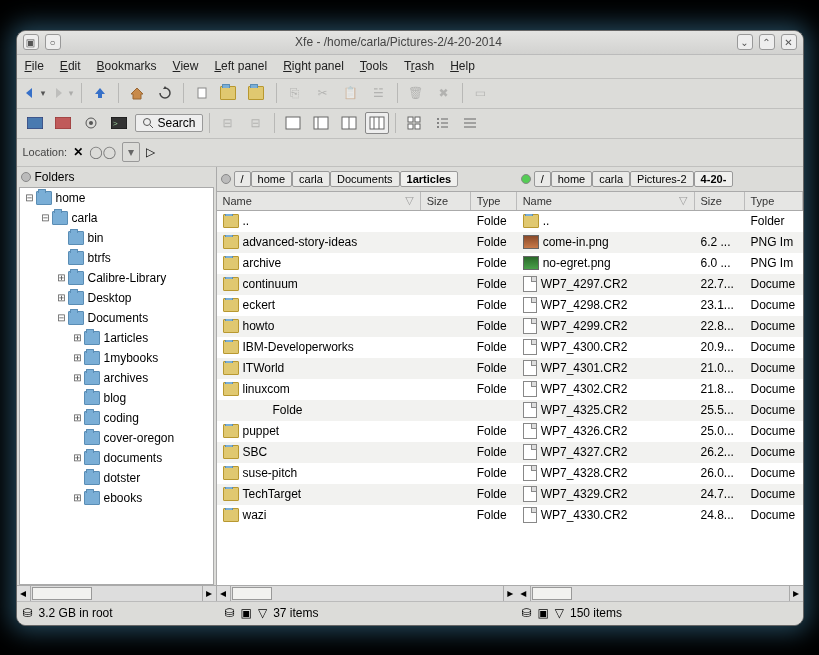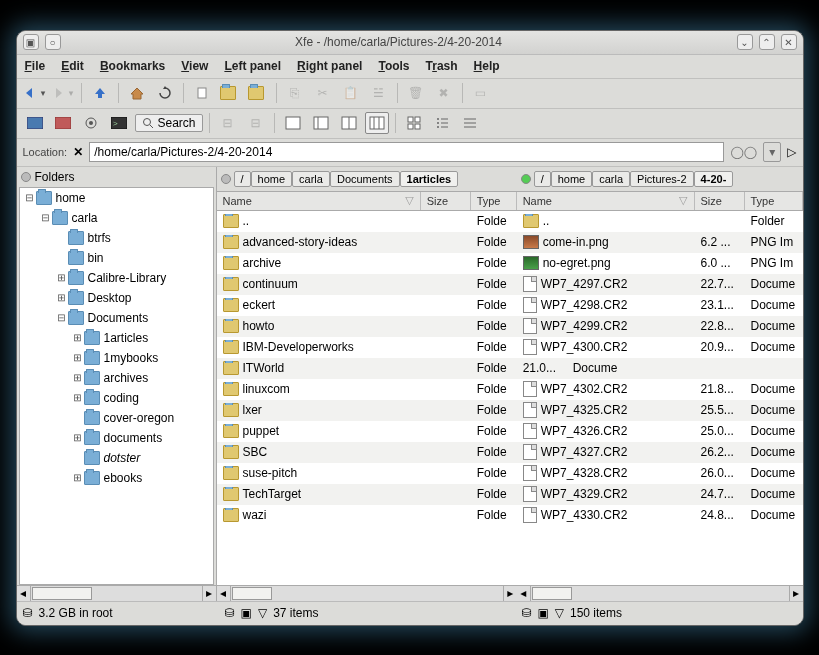--- a/index.html
+++ b/index.html
@@ -36,21 +36,20 @@
 .titlebar .title { flex: 1; text-align: center; color: #444; font-size: 12px; }
 .wbtn { width: 16px; height: 16px; border: 1px solid #999; border-radius: 3px; background: #eee; display:flex; align-items:center; justify-content:center; font-size:10px; color:#555;}
 .menubar {
   height: 24px;
   display: flex;
   align-items: center;
   padding: 0 8px;
   gap: 16px;
   background: #dcdcd9;
   border-bottom: 1px solid #c0c0be;
-  font-weight: bold;
 }
 .menubar span { color: #222; cursor: default; }
 .menubar u { text-decoration: underline; }
 .toolbar {
   height: 30px;
   display: flex;
   align-items: center;
   padding: 0 6px;
   gap: 4px;
   background: #dcdcd9;
@@ -275,21 +274,20 @@
           <line x1="1" y1="3" x2="13" y2="3" stroke="#666"></line>
           <line x1="1" y1="7" x2="13" y2="7" stroke="#666"></line>
           <line x1="1" y1="11" x2="13" y2="11" stroke="#666"></line>
         </svg>
       </div>
   </div>
 
   <div class="loc">
     <span class="tiny">Location:</span>
     <span style="font-weight:bold">✕</span>
-    <input value="/home/carla/Pictures-2/4-20-2014" style="">
     <span style="color:#777">◯◯</span>
     <div class="tbtn" style="border:1px solid #999;width:18px;height:20px">▾</div>
     <span>▷</span>
   </div>
 
   <div class="main">
     <div class="tree">
       <div class="treehead">
         <span class="dot gray"></span>
         <span>Folders</span>
@@ -301,26 +299,26 @@
             <span>home</span>
           </div>
           <div class="row" style="padding-left: 20px;">
             <span class="expander">⊟</span>
             <span class="folder-icon"></span>
             <span>carla</span>
           </div>
           <div class="row" style="padding-left: 36px;">
             <span class="expander"></span>
             <span class="folder-icon"></span>
-            <span>btrfs</span>
+            <span>bin</span>
           </div>
           <div class="row" style="padding-left: 36px;">
             <span class="expander"></span>
             <span class="folder-icon"></span>
-            <span>bin</span>
+            <span>btrfs</span>
           </div>
           <div class="row" style="padding-left: 36px;">
             <span class="expander">⊞</span>
             <span class="folder-icon"></span>
             <span>Calibre-Library</span>
           </div>
           <div class="row" style="padding-left: 36px;">
             <span class="expander">⊞</span>
             <span class="folder-icon"></span>
             <span>Desktop</span>
@@ -339,35 +337,40 @@
             <span class="expander">⊞</span>
             <span class="folder-icon"></span>
             <span>1mybooks</span>
           </div>
           <div class="row" style="padding-left: 52px;">
             <span class="expander">⊞</span>
             <span class="folder-icon"></span>
             <span>archives</span>
           </div>
           <div class="row" style="padding-left: 52px;">
+            <span class="expander"></span>
+            <span class="folder-icon"></span>
+            <span>blog</span>
+          </div>
+          <div class="row" style="padding-left: 52px;">
             <span class="expander">⊞</span>
             <span class="folder-icon"></span>
             <span>coding</span>
           </div>
           <div class="row" style="padding-left: 52px;">
             <span class="expander"></span>
             <span class="folder-icon"></span>
             <span>cover-oregon</span>
           </div>
           <div class="row" style="padding-left: 52px;">
             <span class="expander">⊞</span>
             <span class="folder-icon"></span>
             <span>documents</span>
           </div>
-          <div class="row" style="padding-left: 52px; font-style: italic;">
+          <div class="row" style="padding-left: 52px;">
             <span class="expander"></span>
             <span class="folder-icon"></span>
             <span>dotster</span>
           </div>
           <div class="row" style="padding-left: 52px;">
             <span class="expander">⊞</span>
             <span class="folder-icon"></span>
             <span>ebooks</span>
           </div>
         </div>
@@ -459,24 +462,20 @@
           </div>
           <div class="frow">
             <div class="cell" style="flex:1;display:flex;align-items:flex-end">
               <span class="folder-icon" style="background:#e0c870;border-color:#b89830"></span>
               <span>linuxcom</span>
             </div>
             <div class="cell" style="width:50px"></div>
             <div class="cell" style="width:46px">Folde</div>
           </div>
           <div class="frow">
-            <div class="cell" style="flex:1;display:flex;align-items:center">
-              <span class="folder-icon" style="background:#e0c870;border-color:#b89830"></span>
-              <span>lxer</span>
-            </div>
             <div class="cell" style="width:50px"></div>
             <div class="cell" style="width:46px">Folde</div>
           </div>
           <div class="frow">
             <div class="cell" style="flex:1;display:flex;align-items:center">
               <span class="folder-icon" style="background:#e0c870;border-color:#b89830"></span>
               <span>puppet</span>
             </div>
             <div class="cell" style="width:50px"></div>
             <div class="cell" style="width:46px">Folde</div>
@@ -586,20 +585,24 @@
           </div>
           <div class="frow">
             <div class="cell" style="flex:1;display:flex;align-items:center">
               <span class="file-icon"></span>
               <span>WP7_4300.CR2</span>
             </div>
             <div class="cell" style="width:50px">20.9...</div>
             <div class="cell" style="width:58px">Docume</div>
           </div>
           <div class="frow">
+            <div class="cell" style="flex:1;display:flex;align-items:center">
+              <span class="file-icon"></span>
+              <span>WP7_4301.CR2</span>
+            </div>
             <div class="cell" style="width:50px">21.0...</div>
             <div class="cell" style="width:58px">Docume</div>
           </div>
           <div class="frow">
             <div class="cell" style="flex:1;display:flex;align-items:center">
               <span class="file-icon"></span>
               <span>WP7_4302.CR2</span>
             </div>
             <div class="cell" style="width:50px">21.8...</div>
             <div class="cell" style="width:58px">Docume</div>

